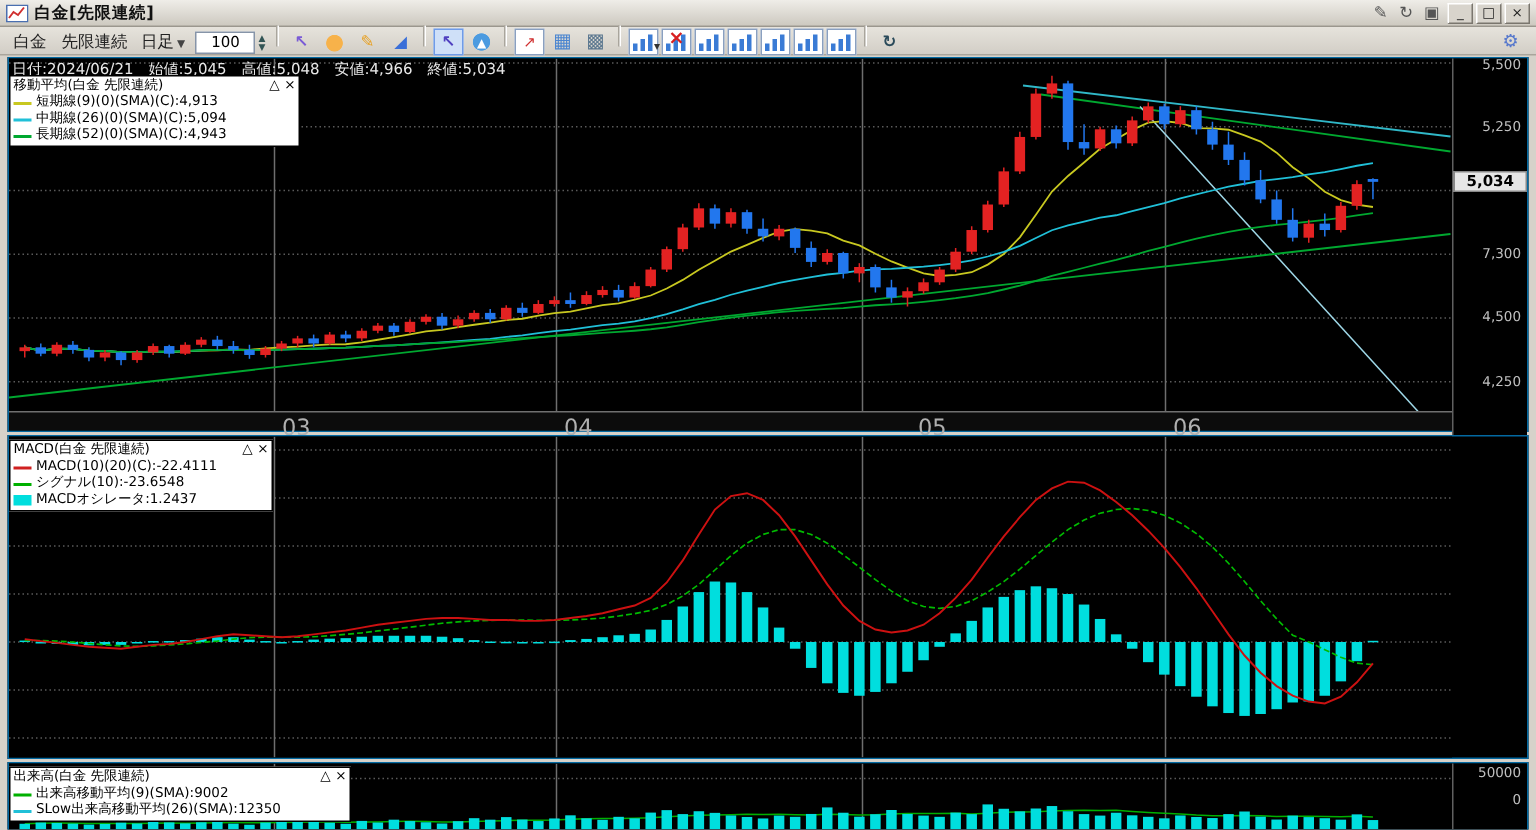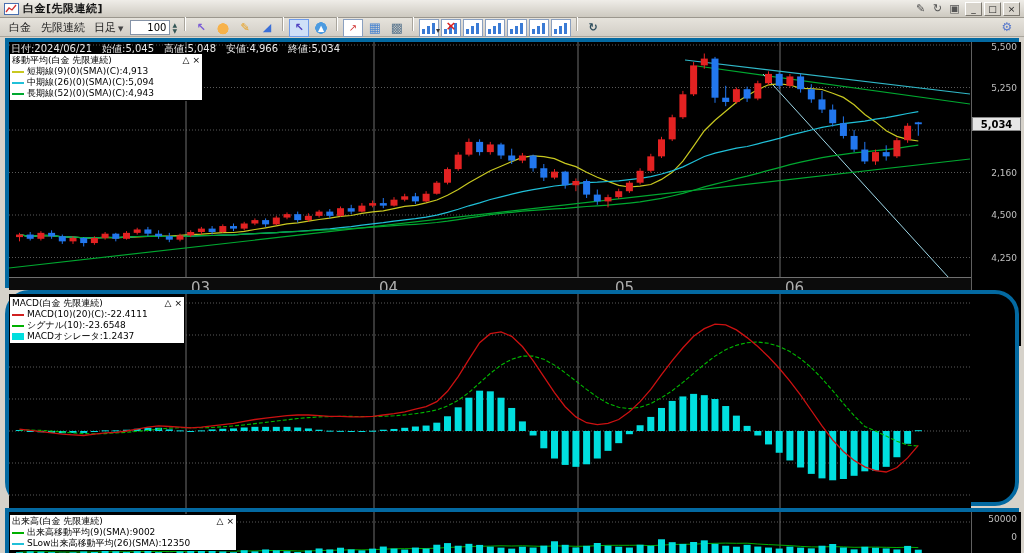--- a/index.html
+++ b/index.html
@@ -33,21 +33,21 @@
     border-bottom:1px solid #a9a59c;
     display:flex;align-items:center;padding:0 4px;box-sizing:border-box;
     font-size:11px;color:#222;
   }
   .tblabel{margin:0 5px;white-space:nowrap;}
   .tbdrop{margin:0 4px;white-space:nowrap;}
   .tbdrop .dd{font-size:7px;color:#444;margin-left:2px;}
   .tbsep{display:inline-block;width:1px;height:14px;background:#a9a59c;margin:0 4px;border-right:1px solid #fff;}
   .spinwrap{display:inline-flex;align-items:center;margin:0 3px;}
   .spinbox{width:32px;height:13px;border:1px solid #8694a8;background:#fff;font-size:10px;
-    text-align:right;padding:0 3px;font-family:inherit;}
+    text-align:center;padding:0 3px;font-family:inherit;}
   .spinbtns{display:inline-flex;flex-direction:column;margin-left:2px;font-size:6px;line-height:6px;color:#355;}
   .tbicon{
     position:relative;display:inline-block;width:18px;height:16px;margin:0 1px;
     text-align:center;font-size:11px;line-height:15px;vertical-align:middle;border:1px solid transparent;
   }
   .i-cursor::before{content:"↖";color:#7a5bd6;font-weight:bold;}
   .i-hand{background:radial-gradient(circle at 50% 55%,#f7b24a 0 42%,rgba(0,0,0,0) 46%);}
   .i-pencil::before{content:"✎";color:#e8a020;}
   .i-measure::before{content:"◢";color:#3a6fd8;}
   .i-select{border:1px solid #6f9be8;background:#cfe0f8;}
@@ -64,23 +64,23 @@
     background-repeat:no-repeat;
     background-size:3px 5px,3px 8px,3px 11px;
     background-position:2px 9px,7px 6px,12px 3px;
   }
   .i-bars.menu::after{content:"▾";position:absolute;right:-2px;bottom:-2px;font-size:8px;color:#333;}
   .i-bars.del::after{content:"×";position:absolute;left:0;right:0;top:-2px;color:#d82020;font-weight:bold;font-size:13px;}
   .i-refresh::before{content:"↻";color:#2a4a5a;font-weight:bold;}
   .tbright{position:absolute;right:6px;top:1px;}
   .i-wrench::before{content:"⚙";color:#5577cc;font-size:12px;}
   
-  .panel{position:absolute;left:5px;width:1014px;background:#000;border:4px solid #0369a1;box-sizing:border-box;}
+  .panel{position:absolute;left:5px;width:1014px;background:#000;border:1px solid #0369a1;box-sizing:border-box;}
   #panel-main{top:38px;height:250px;}
-  #panel-macd{top:290px;height:216px;border-radius:24px;}
+  #panel-macd{top:290px;height:216px;}
   #panel-vol{top:508px;height:46px;}
   .plot{position:absolute;left:0;top:0;width:962px;overflow:hidden;background:#000;}
   #plot-main{height:235px;}
   #plot-macd{height:214px;}
   #plot-vol{height:44px;}
   .yaxis{position:absolute;left:962px;top:0;width:50px;background:#000;border-left:1px solid #606060;box-sizing:border-box;}
   #yaxis-main{height:304px;padding-left:47px;}
   #yaxis-macd{height:214px;}
   #yaxis-vol{height:44px;}
   .xaxis{position:absolute;left:0;top:235px;width:962px;height:13px;background:#0c0c0c;border-top:1px solid #707070;box-sizing:border-box;}
@@ -347,21 +347,21 @@
         <rect x="884.4" y="98.2" width="7" height="16.150000000000006" fill="#e32222"></rect>
         <line x1="898.5999999999999" y1="81.2" x2="898.5999999999999" y2="100.75" stroke="#e32222" stroke-width="1"></line>
         <rect x="895.0999999999999" y="83.75" width="7" height="14.450000000000003" fill="#e32222"></rect>
         <line x1="909.3" y1="79.84" x2="909.3" y2="93.78" stroke="#2277ee" stroke-width="1"></line>
         <rect x="905.8" y="80.35000000000001" width="7" height="1.8699999999999903" fill="#2277ee"></rect>
       </svg>
     </div>
   <div class="yaxis" id="yaxis-main">
       <span class="ylab" style="top: 0px;">5,500</span>
       <span class="ylab" style="top: 40.5px;">5,250</span>
-      <span class="ylab" style="top: 125.5px;">2,160</span>
+      <span class="ylab" style="top: 125.5px;">7,300</span>
       <span class="ylab" style="top: 168px;">4,500</span>
       <span class="ylab" style="top: 210.5px;">4,250</span>
       <div id="price-badge" style="top: 75.22px;">5,034</div>
     </div>
   <div class="xaxis" id="xaxis-main">
       <span class="xlab" style="left: 182px;">03</span>
       <span class="xlab" style="left: 370px;">04</span>
       <span class="xlab" style="left: 574px; margin-left: 32px;">05</span>
       <span class="xlab" style="left: 776px;">06</span>
     </div>

